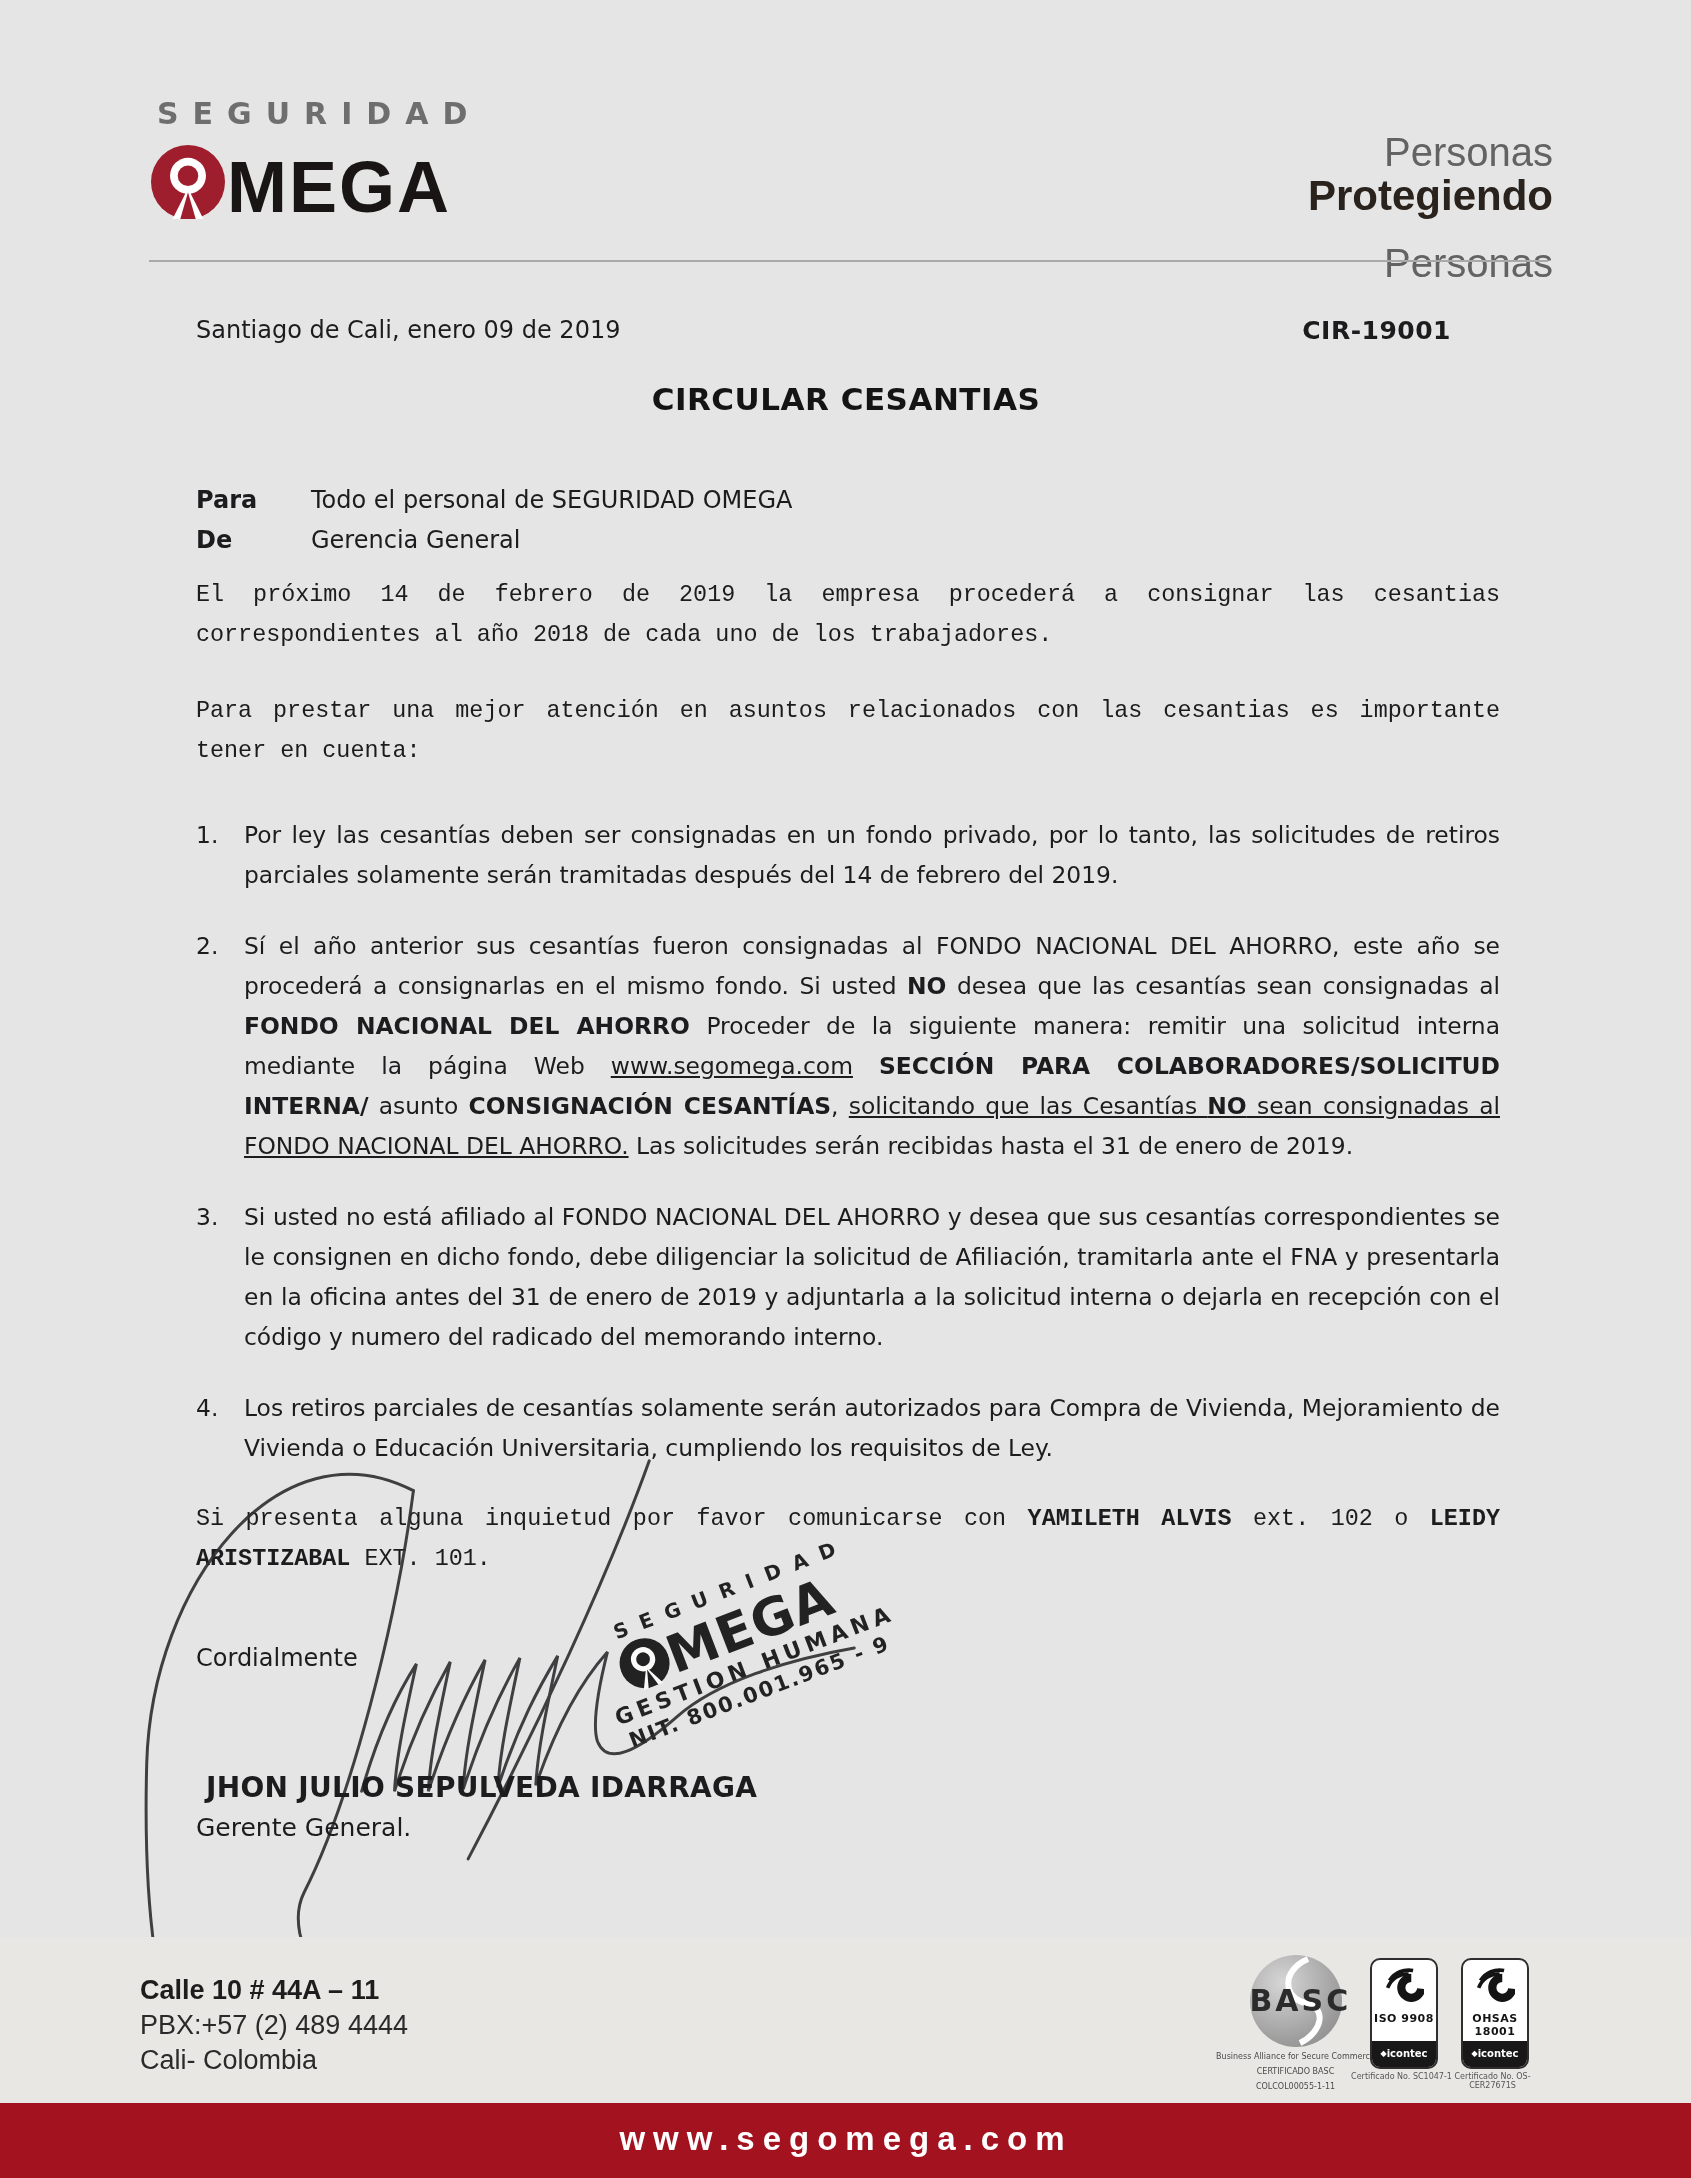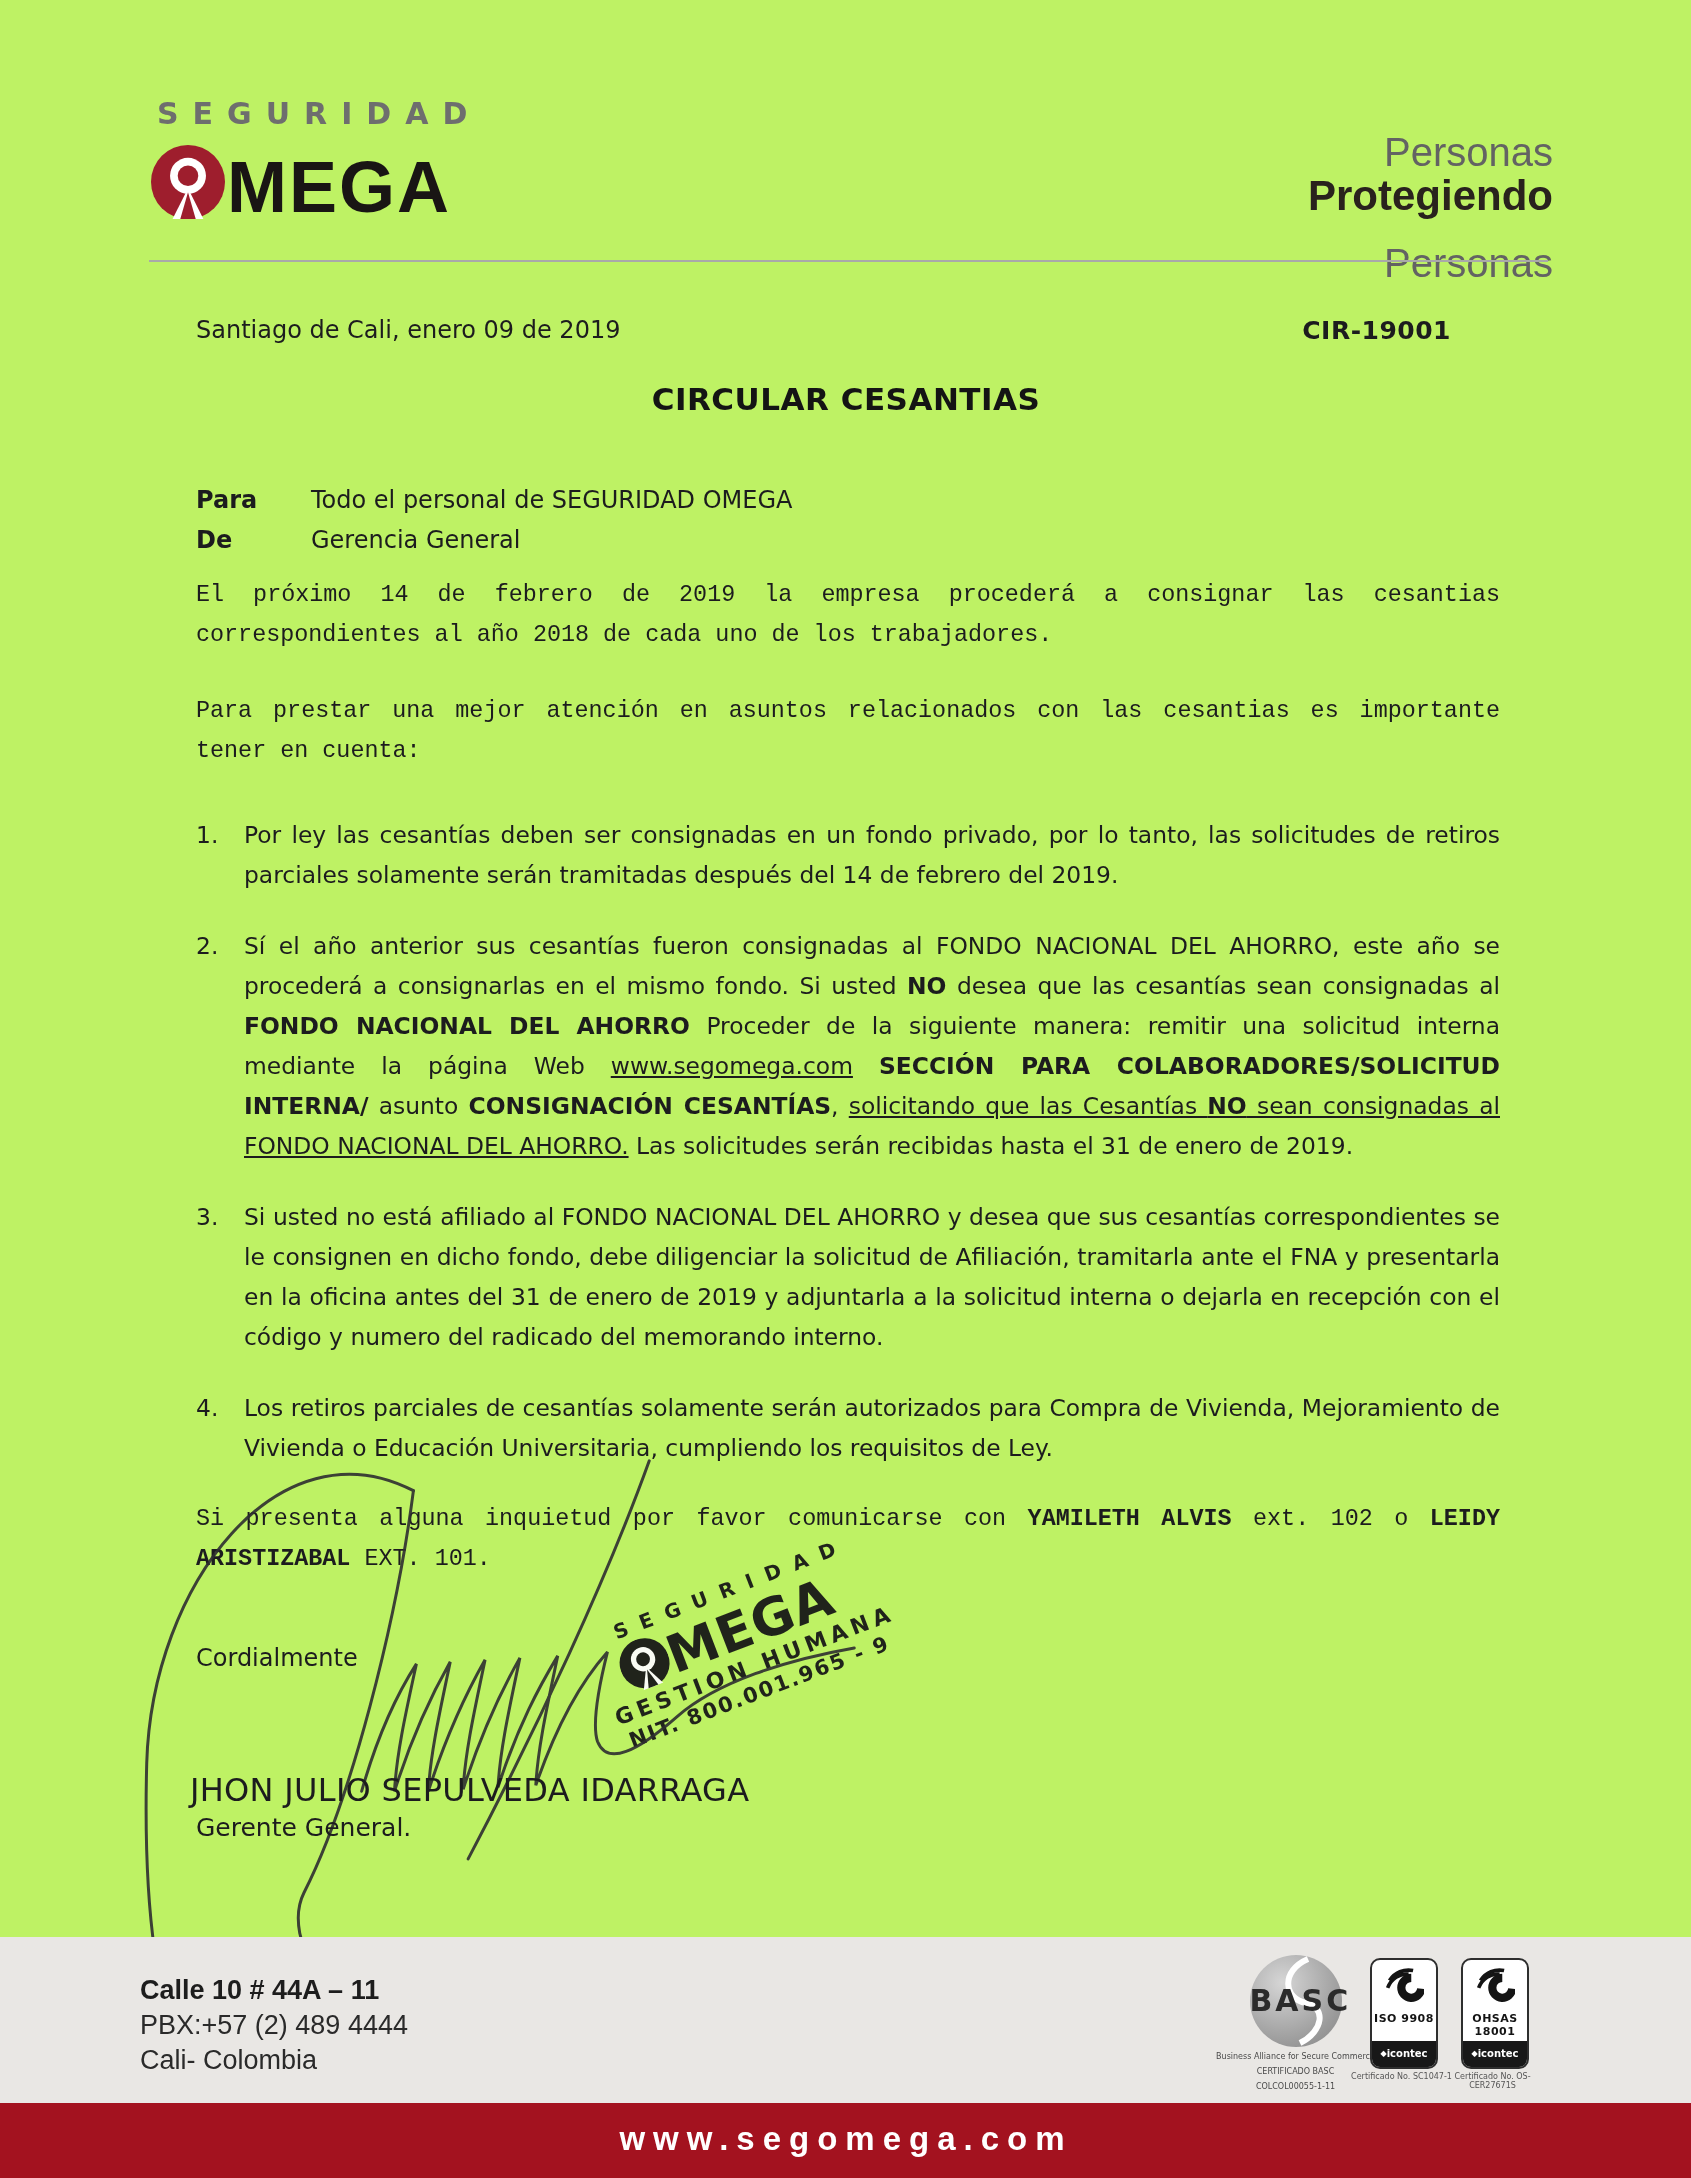--- a/index.html
+++ b/index.html
@@ -1,18 +1,18 @@
 <!DOCTYPE html>
 <html><head>
 <meta charset="utf-8">
 <style>
   html,body{margin:0;padding:0;background:#777;}
   .page{
     position:relative;width:1692px;height:2178px;margin:0 auto;
-    background:#bef264;overflow:hidden;
+    background:#e5e5e5;overflow:hidden;
     font-family:"DejaVu Sans","Liberation Sans",sans-serif;
     color:#1c1c1e;
   }
   
   .logo-block{position:absolute;left:151px;top:96px;}
   .logo-seguridad{font-size:30px;font-weight:700;letter-spacing:14px;color:#6e6e6e;margin-left:6px;}
   .logo-row{display:flex;align-items:flex-end;margin-top:14px;}
   .logo-mark{width:74px;height:74px;display:block;}
   .logo-mega{font-size:72px;font-weight:800;letter-spacing:2px;color:#191514;line-height:64px;margin-left:2px;
     font-family:"Liberation Sans",sans-serif;}
@@ -46,21 +46,21 @@
     position:absolute;left:522px;top:1580px;width:418px;text-align:center;
     transform:rotate(-21deg);transform-origin:center center;color:#181818;opacity:.95;
   }
   .stamp-seguridad{font-size:20px;font-weight:700;letter-spacing:13px;margin-left:40px;}
   .stamp-row{display:flex;align-items:flex-end;justify-content:center;margin-top:2px;}
   .stamp-mark{width:50px;height:50px;}
   .stamp-mega{font-size:52px;font-weight:800;letter-spacing:1px;line-height:44px;}
   .stamp-gestion{font-size:22px;font-weight:600;letter-spacing:5px;margin-top:4px;margin-left:30px;}
   .stamp-nit{font-size:21px;font-weight:700;letter-spacing:2px;margin-top:2px;margin-left:20px;}
   .sig-svg{position:absolute;left:90px;top:1393px;}
-  .signer-name{position:absolute;left:190px;top:1771px;font-size:32px;font-weight:400;letter-spacing:0.3px;}
+  .signer-name{position:absolute;left:206px;top:1771px;font-size:28px;font-weight:700;letter-spacing:0.3px;}
   .signer-role{position:absolute;left:196px;top:1813px;font-size:25px;}
   
   .band-gray{position:absolute;left:0;top:1937px;width:1692px;height:166px;background:#e9e7e4;}
   .address{position:absolute;left:140px;top:36px;font-family:"Liberation Sans",sans-serif;
     font-size:27px;line-height:35px;color:#2a2a2a;}
   .address .a-bold{font-weight:800;color:#1d1d1d;}
   .basc{position:absolute;left:1206px;top:18px;width:179px;text-align:center;}
   .basc-circle{position:relative;width:92px;height:92px;margin:0 auto;border-radius:50%;
     background:radial-gradient(circle at 35% 30%,#d6d6d6,#9a9a9a 70%,#848484);}
   .basc-s{position:absolute;left:0;top:0;}

